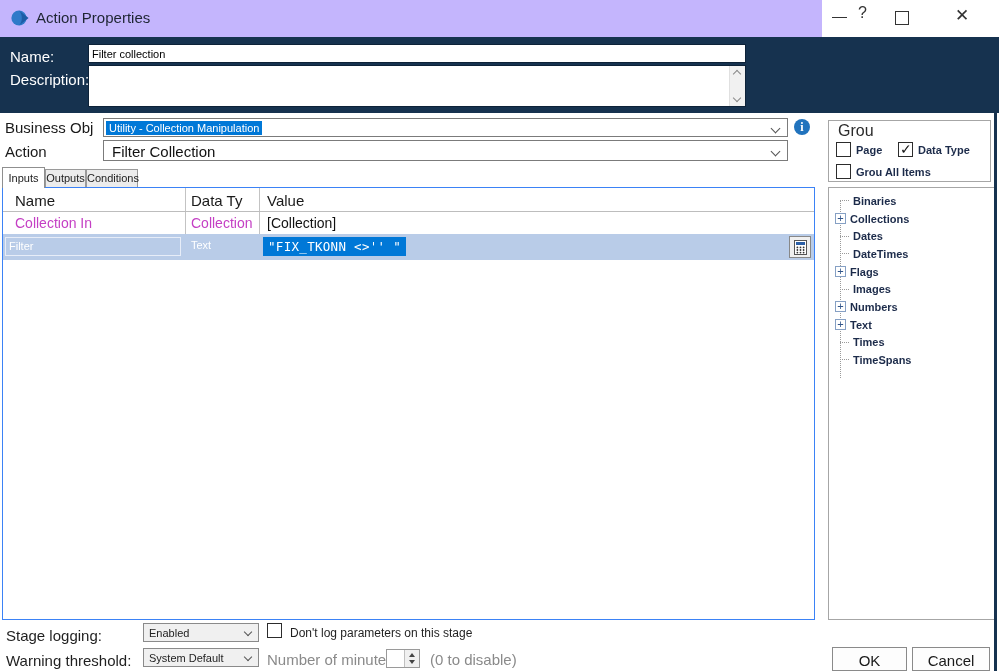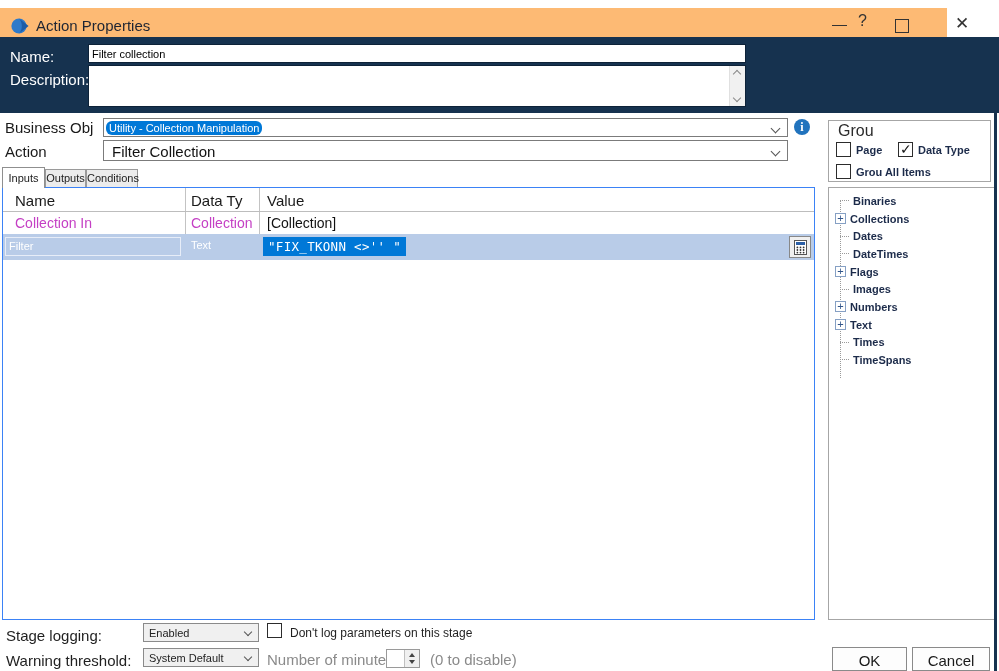--- a/index.html
+++ b/index.html
@@ -1,21 +1,21 @@
 <!DOCTYPE html>
 <html><head>
 <meta charset="utf-8">
 <style>
   * { margin:0; padding:0; box-sizing:border-box; }
   html,body { background:#fff; }
   body { font-family:"Liberation Sans", sans-serif; }
   #window { position:relative; width:999px; height:671px; background:#fff; overflow:hidden; }
 
   
-  .titlebar { position:absolute; left:0; top:0; width:947px; height:37px; background:#fdba74;margin-top:8px; }
+  .titlebar { position:absolute; left:0; top:0; width:822px; height:37px; background:#c4b5fd; }
   .app-icon { position:absolute; left:10px; top:8px; width:20px; height:20px; }
   .title-text { position:absolute; left:36px; top:9px; font-size:15px; color:#1e2533; }
   .wc { position:absolute; color:#333; cursor:default; }
   .wc-min { left:832px; top:7px; font-size:15px; }
   .wc-help { left:858px; top:4px; font-size:16px; }
   .wc-max { left:895px; top:11px; width:14px; height:14px; border:1px solid #333; }
   .wc-close { left:955px; top:5px; font-size:17px; font-weight:300; }
 
   
   .navy { position:absolute; left:0; top:37px; width:999px; height:76px; background:#16324f; }
@@ -27,21 +27,21 @@
   .chev { display:inline-block; width:6px; height:6px; border-right:1px solid #8a8a8a; border-bottom:1px solid #8a8a8a; }
   .chev-down { transform:rotate(45deg); }
   .chev-up { transform:rotate(-135deg); }
   .sc-up { position:absolute; left:4px; top:5px; }
   .sc-dn { position:absolute; left:4px; bottom:5px; }
 
   
   .sel-label { position:absolute; font-size:15px; color:#1a1a1a; }
   .combo { position:absolute; background:#fff; border:1px solid #7b7b7b; }
   .combo .chev { position:absolute; right:8px; top:6px; width:7px; height:7px; border-color:#555; }
-  .bo-chip { position:absolute; left:2px; top:2px; background:#0078d7; color:#fff; font-size:11px; padding:1px 3px;border-radius:6px; }
+  .bo-chip { position:absolute; left:2px; top:2px; background:#0078d7; color:#fff; font-size:11px; padding:1px 3px; }
   .action-text { position:absolute; left:8px; top:2px; font-size:15px; color:#111; }
   .info-icon { position:absolute; left:794px; top:119px; width:16px; height:16px; border-radius:50%;
                background:#2173bd; color:#fff; font-size:12px; font-weight:bold; text-align:center; line-height:16px;
                font-family:"Liberation Serif", serif; }
 
   
   .tab { position:absolute; font-size:11px; color:#222; text-align:center; }
   .tab-active { left:2px; top:167px; width:43px; height:21px; background:#fff;
                 border:1px solid #8f8f8f; border-bottom:none; z-index:3; padding-top:4px; }
   .tab-idle { top:169px; height:19px; background:#ececec; border:1px solid #9a9a9a; border-bottom:none; padding-top:2px; }

